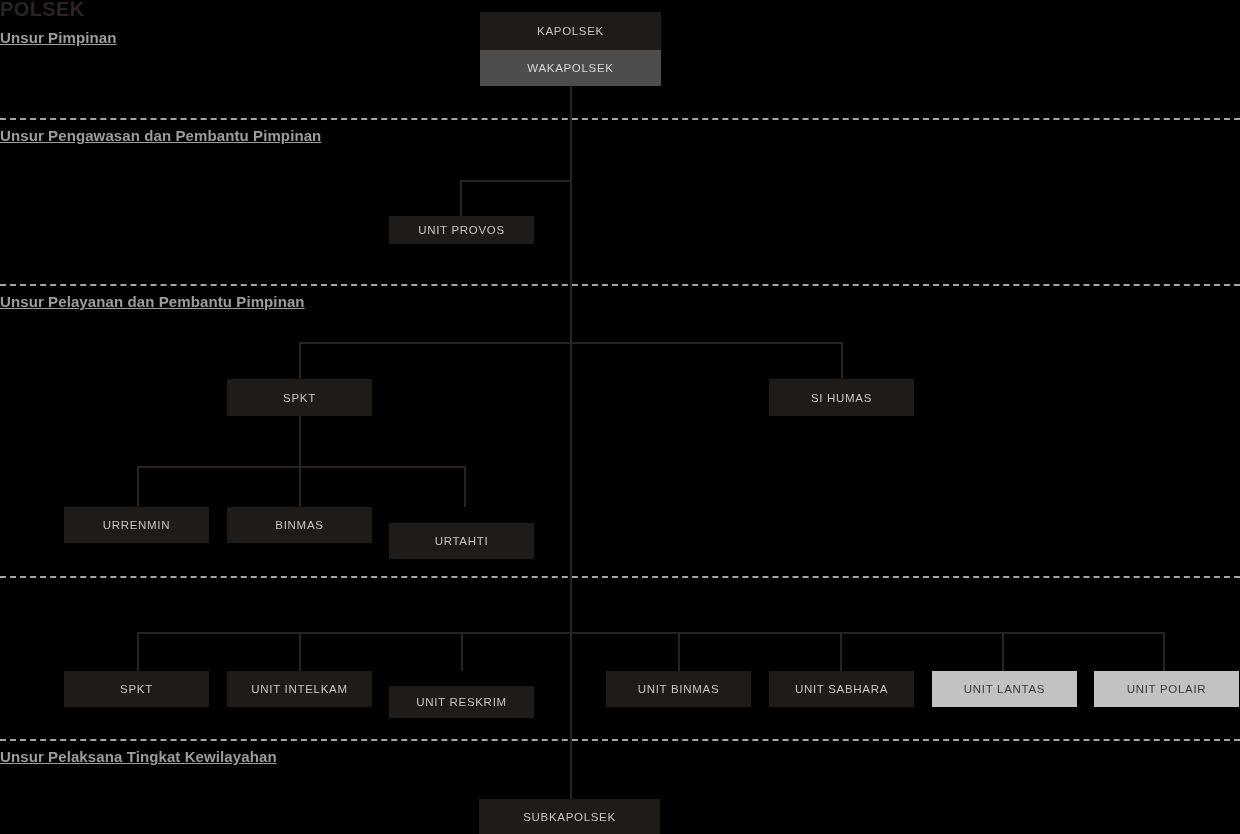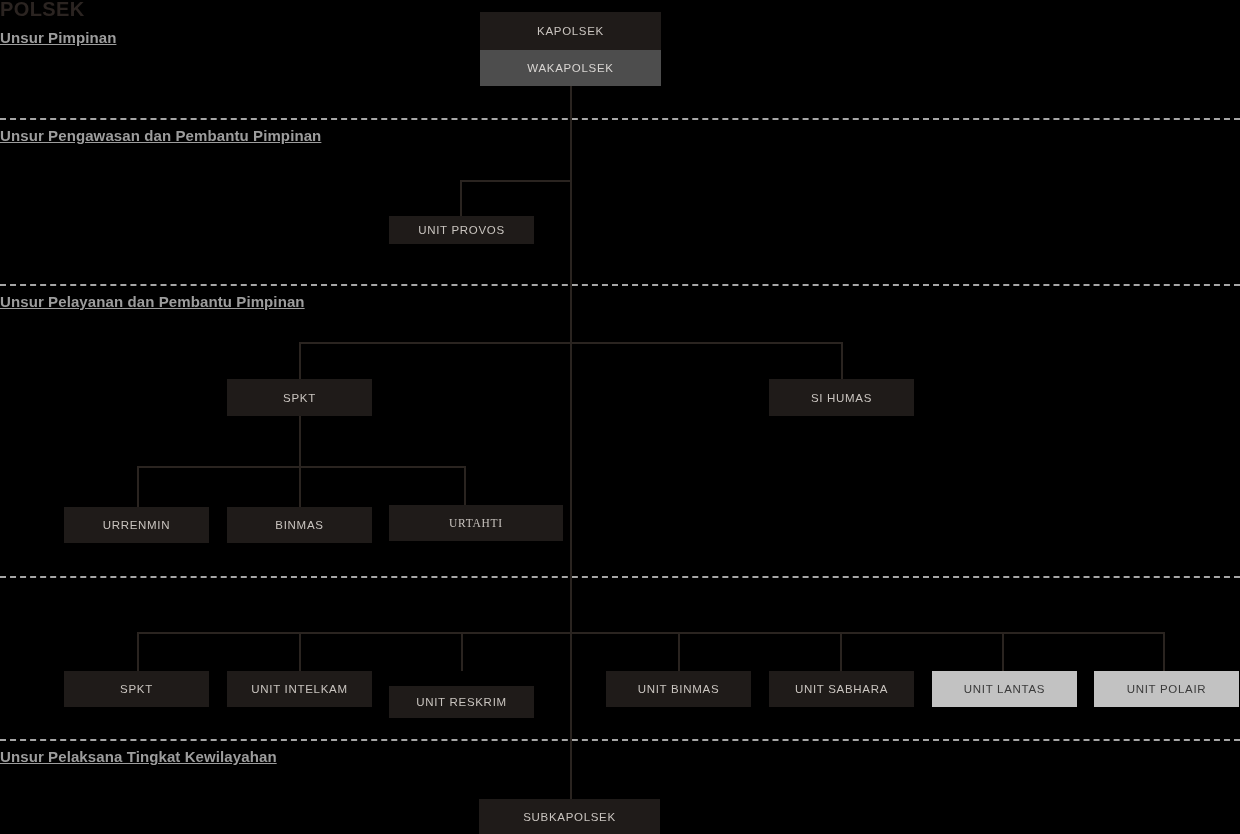--- a/index.html
+++ b/index.html
@@ -121,21 +121,21 @@
   <div class="node dark" style="left:227px; top:379px; width:145px; height:37px;">SPKT</div>
   <div class="node dark" style="left:769px; top:379px; width:145px; height:37px;">SI HUMAS</div>
 
   <div class="line-v" style="left:299px; top:416px; height:92px;"></div>
   <div class="line-h" style="left:137px; top:466px; width:329px;"></div>
   <div class="line-v" style="left:137px; top:466px; height:41px;"></div>
   <div class="line-v" style="left:464px; top:466px; height:41px;"></div>
 
   <div class="node dark" style="left:64px;  top:507px; width:145px; height:36px;">URRENMIN</div>
   <div class="node dark" style="left:227px; top:507px; width:145px; height:36px;">BINMAS</div>
-  <div class="node dark" style="left:389px; top:505px; width:174px; height:36px;font-family:Liberation Serif, serif;">URTAHTI</div>
+  <div class="node dark" style="left:389px; top:523px; width:145px; height:36px;">URTAHTI</div>
 
   <div class="line-h" style="left:137px; top:632px; width:1027px;"></div>
   <div class="line-v" style="left:137px;  top:632px; height:39px;"></div>
   <div class="line-v" style="left:299px;  top:632px; height:39px;"></div>
   <div class="line-v" style="left:461px;  top:632px; height:39px;"></div>
   <div class="line-v" style="left:678px;  top:632px; height:39px;"></div>
   <div class="line-v" style="left:840px;  top:632px; height:39px;"></div>
   <div class="line-v" style="left:1002px; top:632px; height:39px;"></div>
   <div class="line-v" style="left:1163px; top:632px; height:39px;"></div>
 

